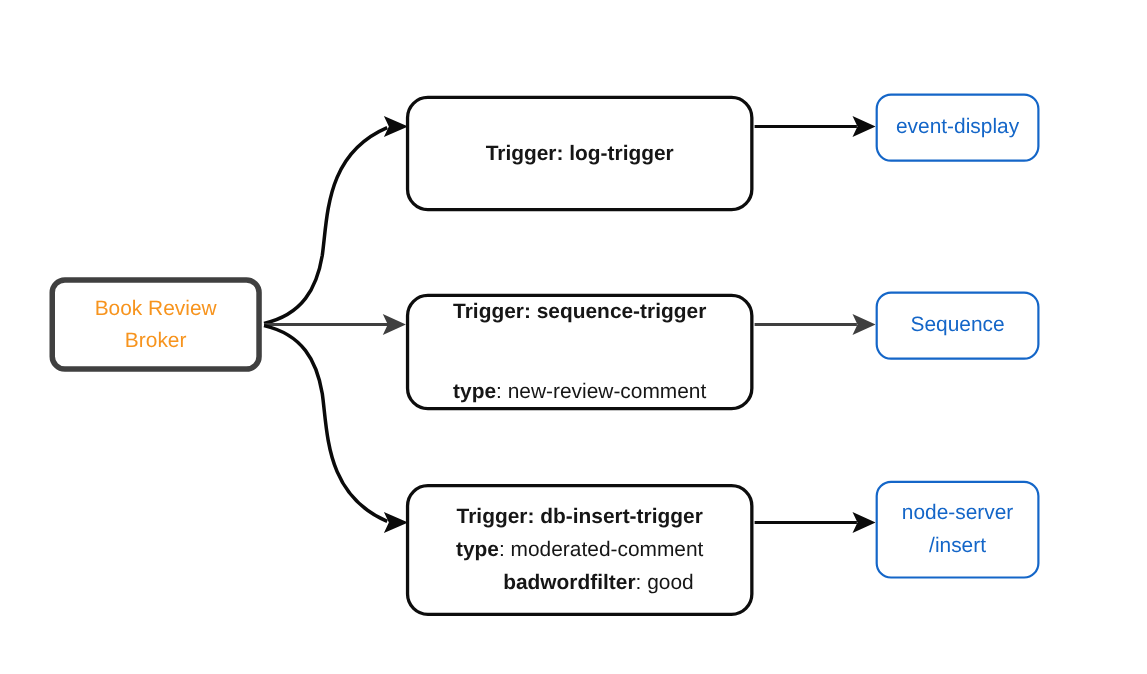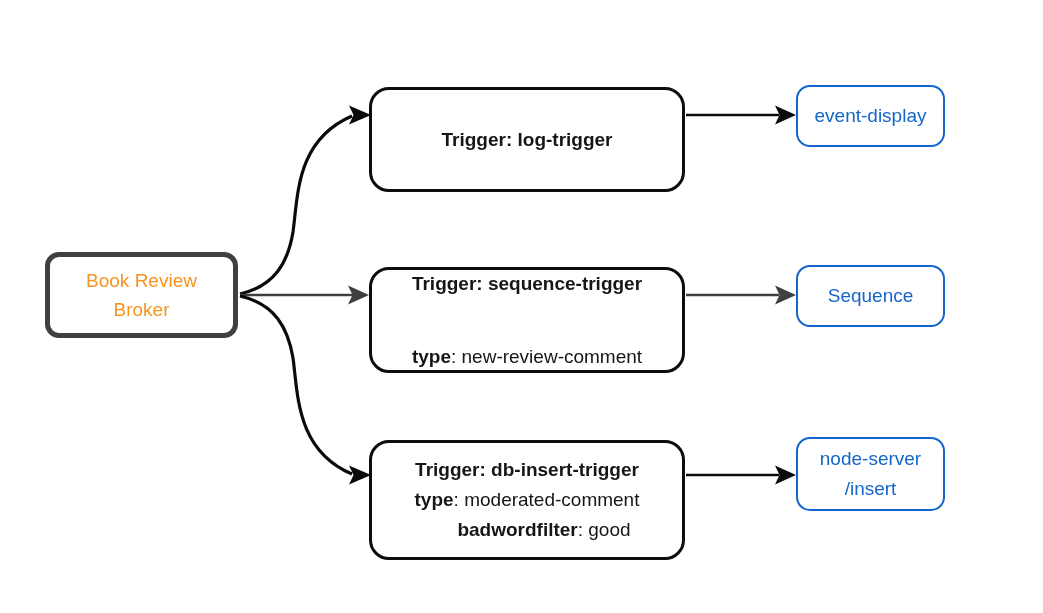--- a/index.html
+++ b/index.html
@@ -44,21 +44,21 @@
   .t1 { left: 369px; top: 62px;  width: 316px; height: 105px; }
   .t2 { left: 369px; top: 242px; width: 316px; height: 106px; gap: 43px; }
   .t3 { left: 369px; top: 415px; width: 316px; height: 120px; }
   .sink {
     border: 2.5px solid #1466C8;
     border-radius: 14px;
     color: #1466C8;
   }
   .s1 { left: 796px; top: 85px;  width: 149px; height: 62px; }
   .s2 { left: 796px; top: 265px; width: 149px; height: 62px; }
-  .s3 { left: 796px; top: 437px; width: 149px; height: 74px; }
+  .s3 { left: 796px; top: 437px; width: 149px; height: 89px; }
   .b { font-weight: bold; }
   .shifted { position: relative; left: 17px; }
 </style>
 </head>
 <body>
 
 <div class="stage">
 
   <svg class="edges" viewBox="0 0 1043 613">
 

